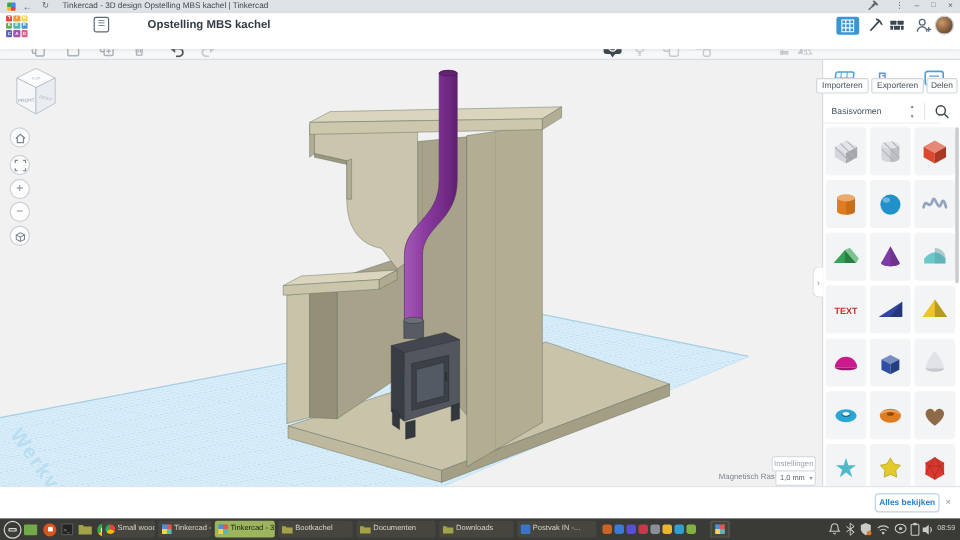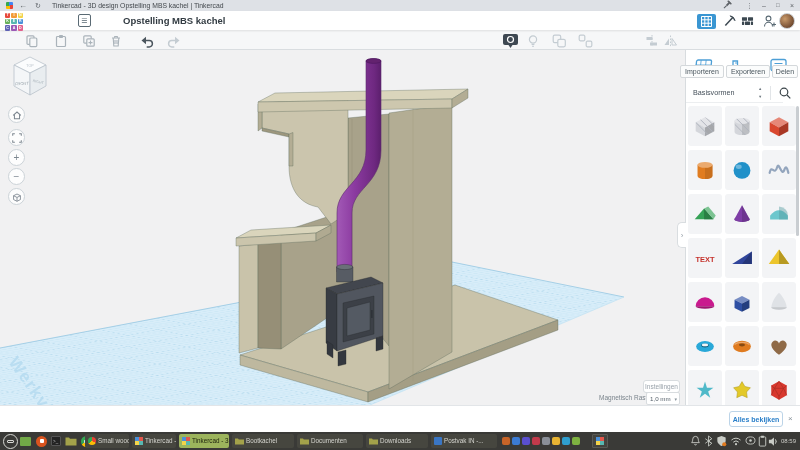--- a/index.html
+++ b/index.html
@@ -3,21 +3,21 @@
 <meta charset="utf-8">
 <style>
   *{margin:0;padding:0;box-sizing:border-box}
   html,body{width:800px;height:450px;overflow:hidden}
   body{position:relative;font-family:"Liberation Sans",sans-serif;background:#fff;-webkit-font-smoothing:antialiased}
   .abs{position:absolute}
   svg{display:block;font-family:"Liberation Sans",sans-serif}
   
   #browser-bar{position:absolute;left:0;top:0;width:800px;height:11px;background:#dee1e6;font-size:6.8px;color:#43484d}
   
-  #app-header{position:absolute;left:0;top:11px;width:800px;height:19px;background:#fff;box-shadow:0 1px 2px rgba(0,0,0,.10);z-index:5}
+  #app-header{position:absolute;left:0;top:11px;width:800px;height:30px;background:#fff;box-shadow:0 1px 2px rgba(0,0,0,.10);z-index:5}
   #logo-grid{position:absolute;left:5px;top:1.5px;width:18px;height:18px;display:grid;grid-template-columns:repeat(3,1fr);gap:1px}
   #logo-grid i{display:flex;align-items:center;justify-content:center;font-style:normal;font-size:3.6px;font-weight:bold;color:#fff;border-radius:1px}
   
   #app-toolbar{position:absolute;left:0;top:30px;width:800px;height:20px;background:#f6f7f8;border-bottom:1px solid #d9dde0;z-index:4}
   .tbtn{position:absolute;top:35px;height:13px;border:1px solid #d4d8db;border-radius:2px;background:#fbfcfc;font-size:7px;color:#4a565e;text-align:center;line-height:12px;cursor:pointer}
   
   #viewport{position:absolute;left:0;top:50px;width:685px;height:355px;background:#f1f1f2;overflow:hidden}
   .navbtn{position:absolute;left:8px;width:17px;height:17px;border:1px solid #ccd3d8;border-radius:50%;background:rgba(255,255,255,.85);display:flex;align-items:center;justify-content:center;color:#7d8790;font-size:10px;cursor:pointer}
   
   #sidebar{position:absolute;left:685px;top:50px;width:115px;height:355px;background:#fff;border-left:1px solid #d8dcdf}

